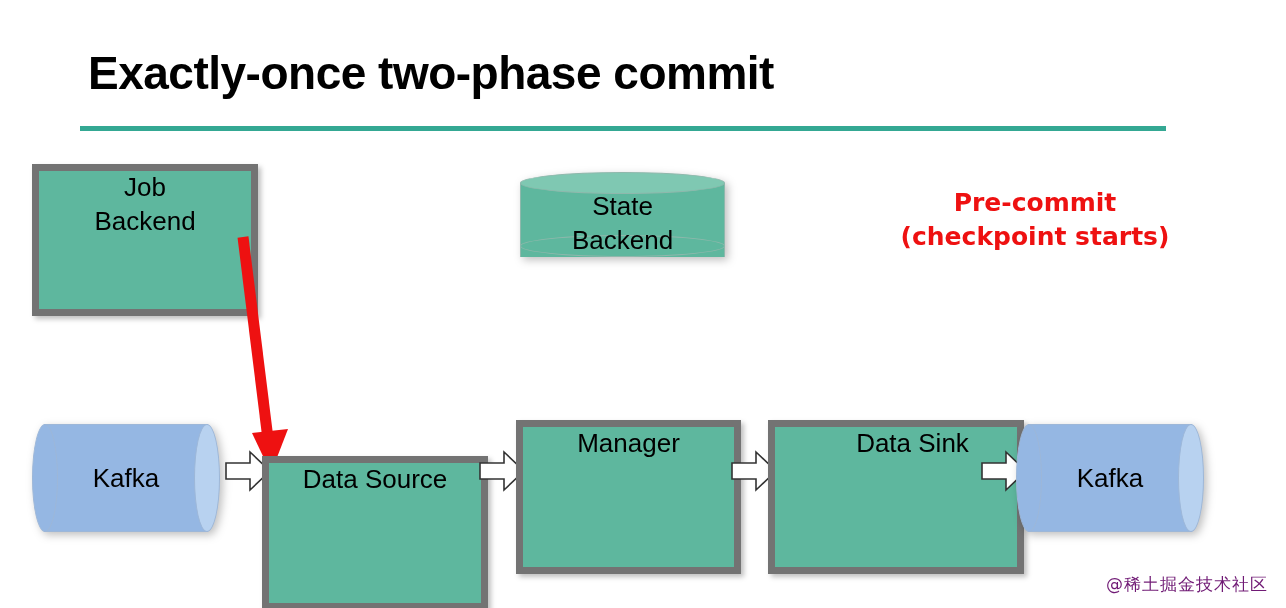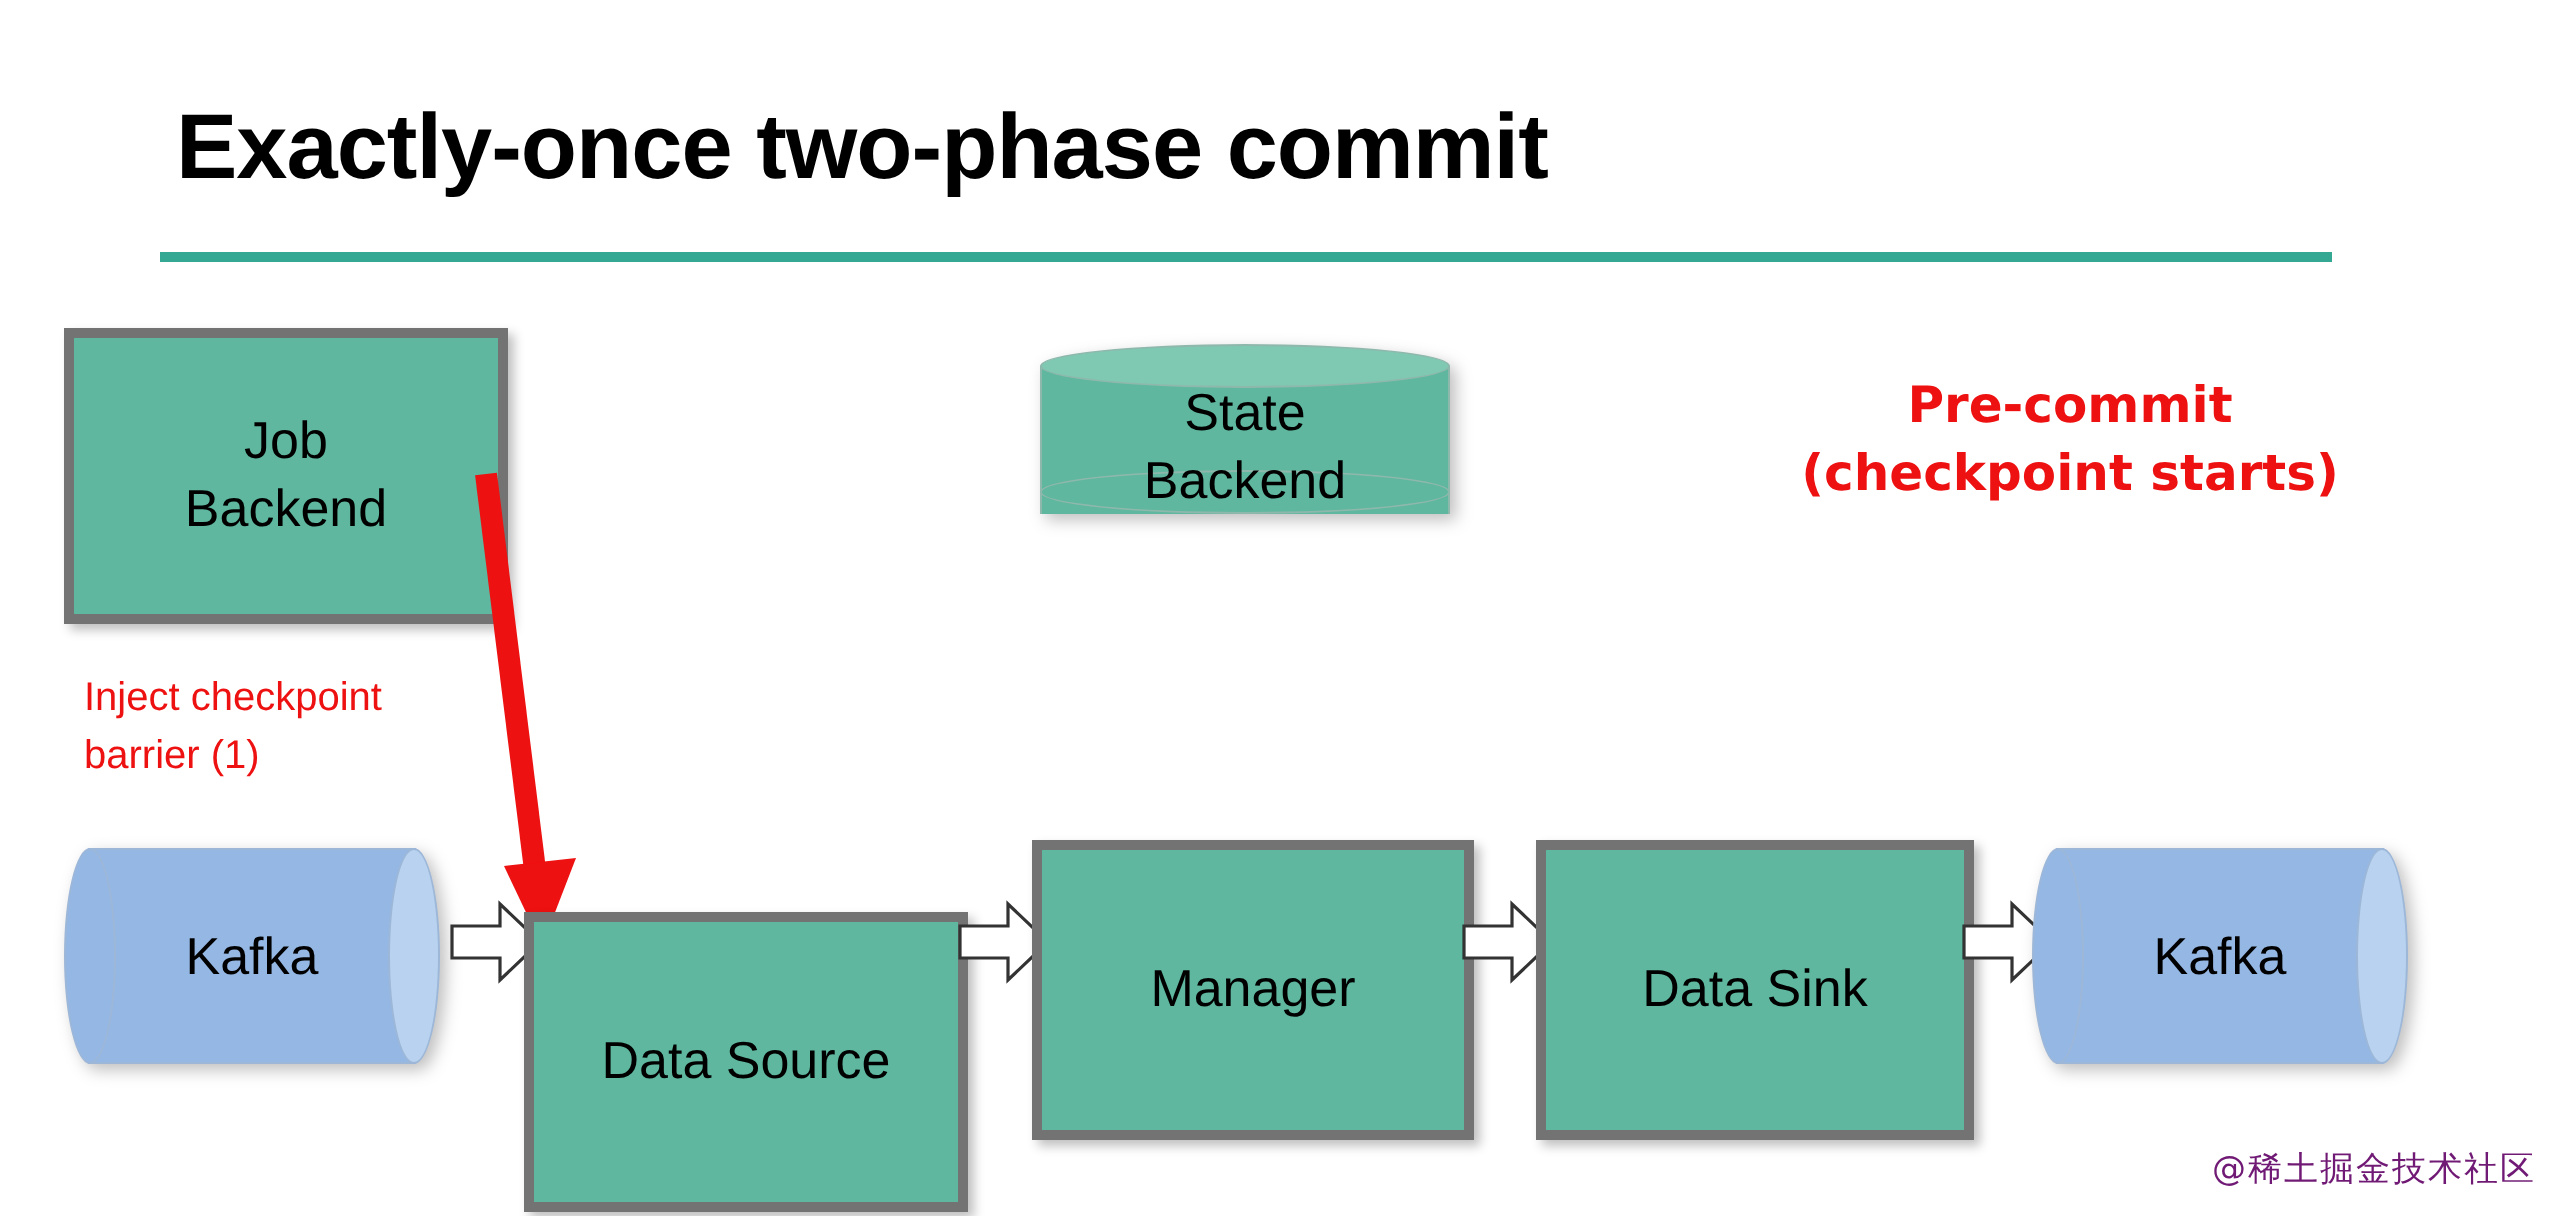--- a/index.html
+++ b/index.html
@@ -37,24 +37,24 @@
     top: 126px;
     width: 1086px;
     height: 5px;
     background: #34a893;
   }
 
   
   .proc-box {
     position: absolute;
     background: #5eb79e;
-    border: 5px solid #737373;
+    border: 7px solid #737373;
     box-shadow: 3px 3px 5px rgba(0,0,0,0.25);
     display: flex;
-    align-items: center;
+    align-items: flex-start;
     justify-content: center;
     text-align: center;
     color: #000000;
     font-size: 26px;
     line-height: 1.3;
     font-family: "Liberation Sans", sans-serif;
   }
 
   #box-jobmanager {
     left: 32px;
@@ -73,20 +73,21 @@
     left: 516px;
     top: 420px;
     width: 211px;
     height: 140px;
   }
   #box-datasink {
     left: 768px;
     top: 420px;
     width: 209px;
     height: 140px;
+    padding-left: 33px;
   }
 
   
   #cyl-state {
     position: absolute;
     left: 520px;
     top: 172px;
     width: 205px;
     height: 96px;
     filter: drop-shadow(3px 3px 4px rgba(0,0,0,0.25));
@@ -280,24 +281,20 @@
     <div class="bottom-cap"></div>
     <div class="top-cap"></div>
     <div class="label">
       <div>
         <div>State</div>
         <div>Backend</div>
       </div>
     </div>
   </div>
 
-  <div id="note-inject">
-    <div>Inject checkpoint</div>
-    <div>barrier (1)</div>
-  </div>
 
   <svg id="red-arrow" viewBox="0 0 80 260">
     <line x1="25" y1="12" x2="50" y2="214" stroke="#ee1111" stroke-width="11" stroke-linecap="butt"></line>
     <polygon points="53,248 34,208 70,204" fill="#ee1111"></polygon>
   </svg>
 
   <div class="cyl-h" id="cyl-kafka-in">
     <div class="body"></div>
     <div class="cap-left"></div>
     <div class="cap-right"></div>

